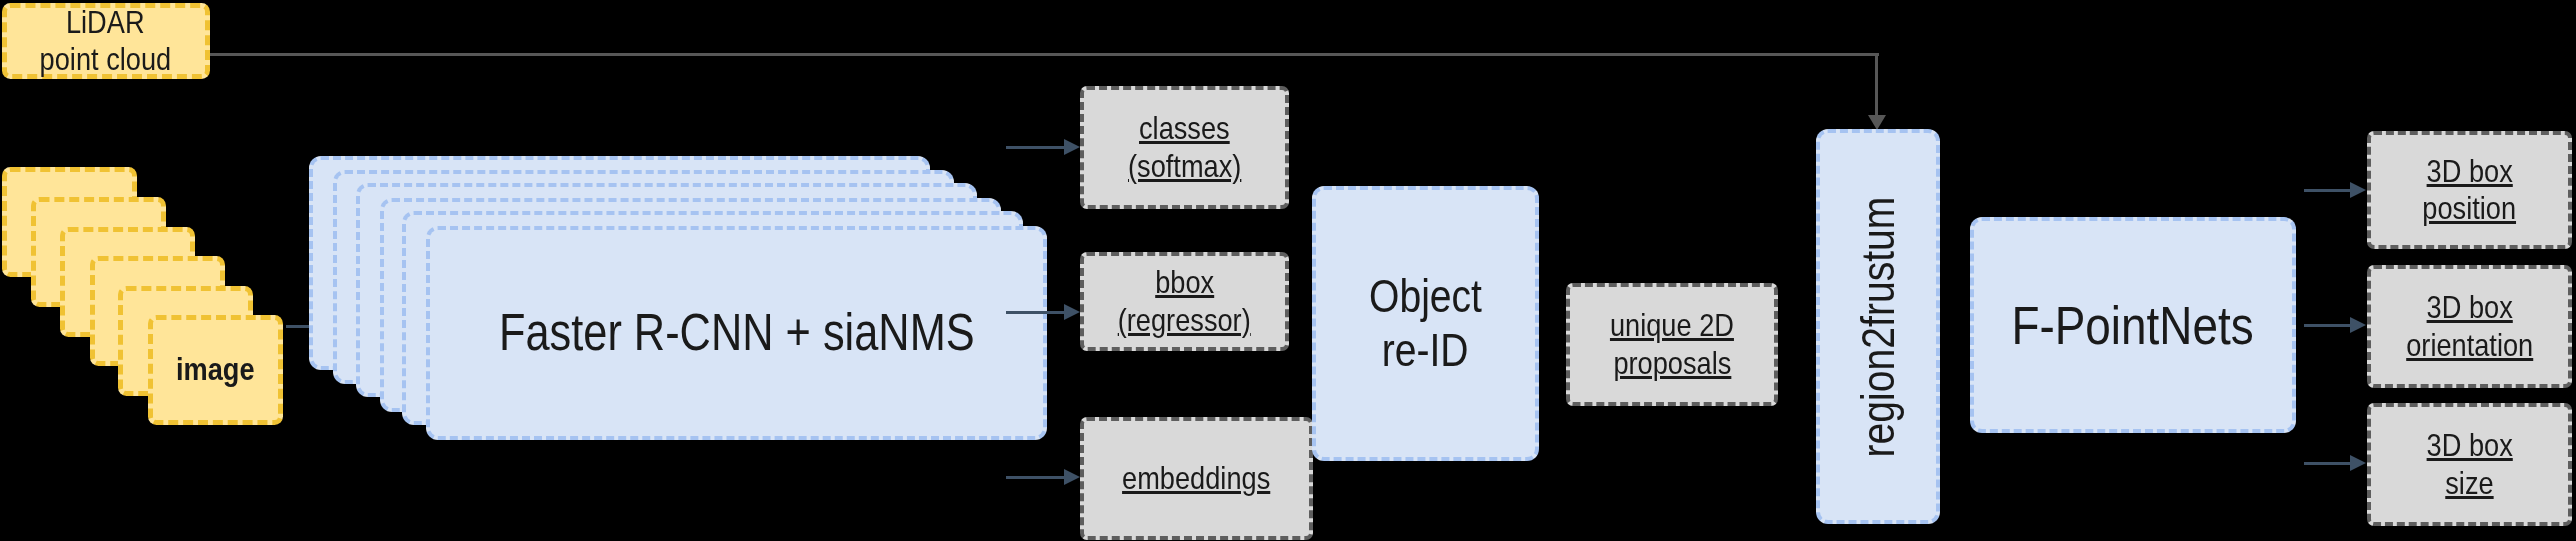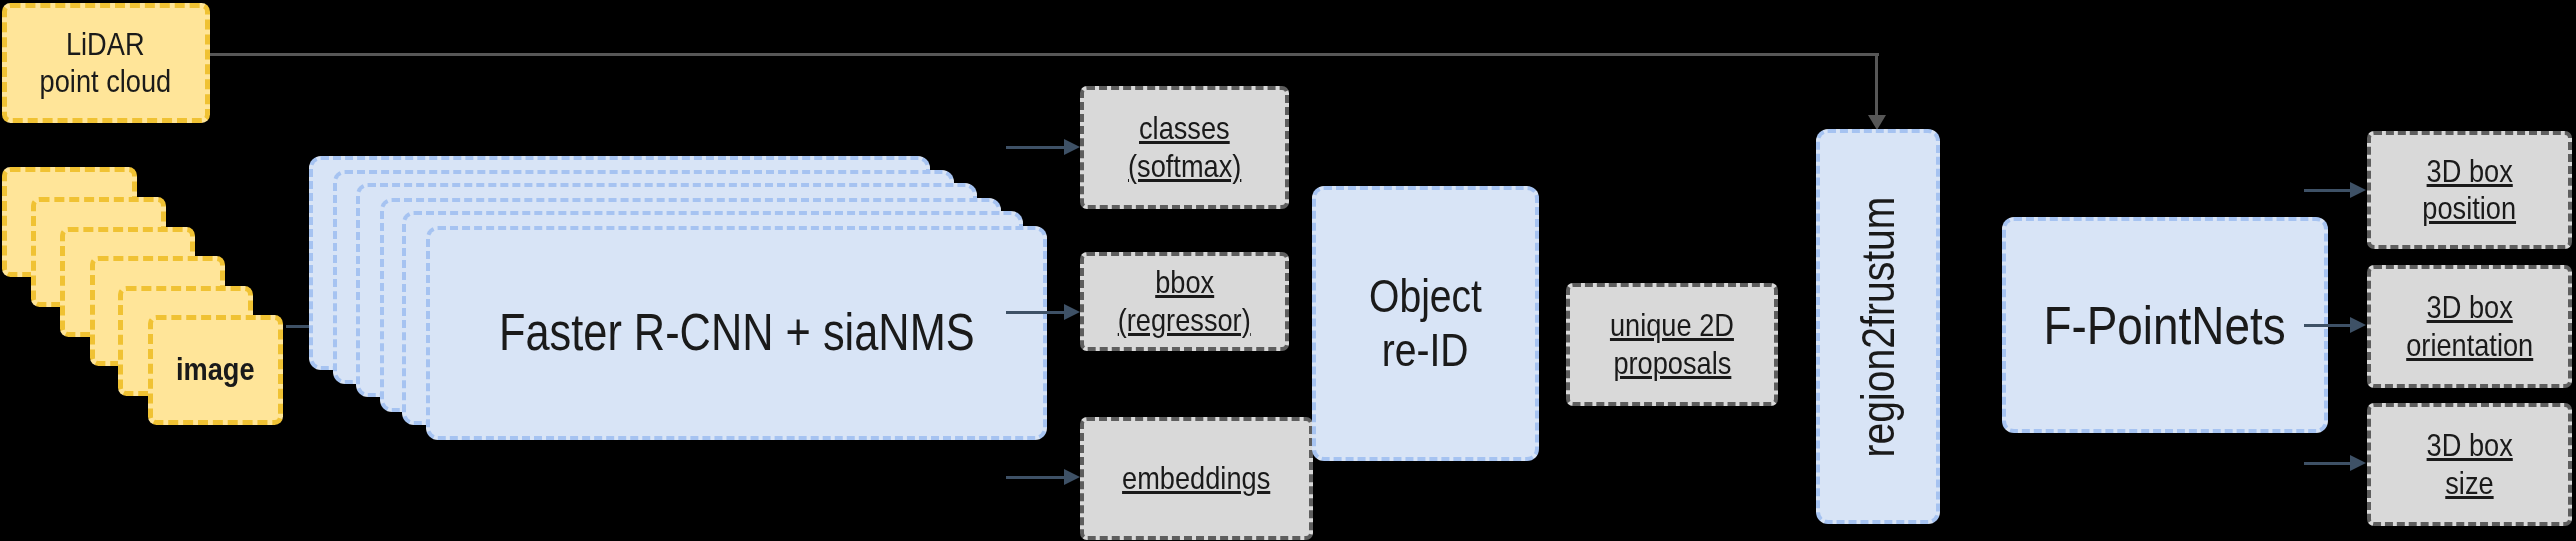--- a/index.html
+++ b/index.html
@@ -37,21 +37,21 @@
     position:absolute;left:50%;top:50%;white-space:nowrap;
     transform:translate(-50%,-50%) rotate(-90deg) scaleX(.85);
     font-size:46px;line-height:1;
   }
 </style>
 </head>
 <body>
 
 <div class="canvas">
 
-  <div class="box yellow" style="left:1.7px;top:3.4px;width:208px;height:120px;">
+  <div class="box yellow" style="left:1.7px;top:3.4px;width:208px;height:76px;">
     <span class="t fs38">LiDAR</span>
     <span class="t fs38">point cloud</span>
   </div>
 
   <div class="hline gline" style="left:210px;top:53px;width:1669px;height:3.4px;"></div>
   <div class="vline gline" style="left:1875px;top:53px;width:3.4px;height:63px;"></div>
   <div class="head-down" style="left:1868px;top:115px;"></div>
 
   <div class="box yellow" style="left:1.7px;top:167px;width:135px;height:110px;"></div>
   <div class="box yellow" style="left:31px;top:197px;width:135px;height:110px;"></div>
@@ -100,21 +100,21 @@
 
   <div class="box gray" style="left:1566px;top:251px;width:212px;height:123px;margin-top:32px;">
     <span class="t fs38">unique 2D</span>
     <span class="t fs38">proposals</span>
   </div>
 
   <div class="box blue" style="left:1816px;top:129px;width:124px;height:395px;display:block;">
     <span class="frustum-label">region2frustum</span>
   </div>
 
-  <div class="box blue" style="left:1970px;top:217px;width:326px;height:216px;margin-left:32px;">
+  <div class="box blue" style="left:1970px;top:217px;width:326px;height:216px;">
     <span class="t fs64">F-PointNets</span>
   </div>
 
   <div class="hline sline" style="left:2304px;top:189px;width:48px;height:3.4px;"></div>
   <div class="head-right" style="left:2350px;top:182px;"></div>
   <div class="hline sline" style="left:2304px;top:324px;width:48px;height:3.4px;"></div>
   <div class="head-right" style="left:2350px;top:317px;"></div>
   <div class="hline sline" style="left:2304px;top:462px;width:48px;height:3.4px;"></div>
   <div class="head-right" style="left:2350px;top:455px;"></div>
 

